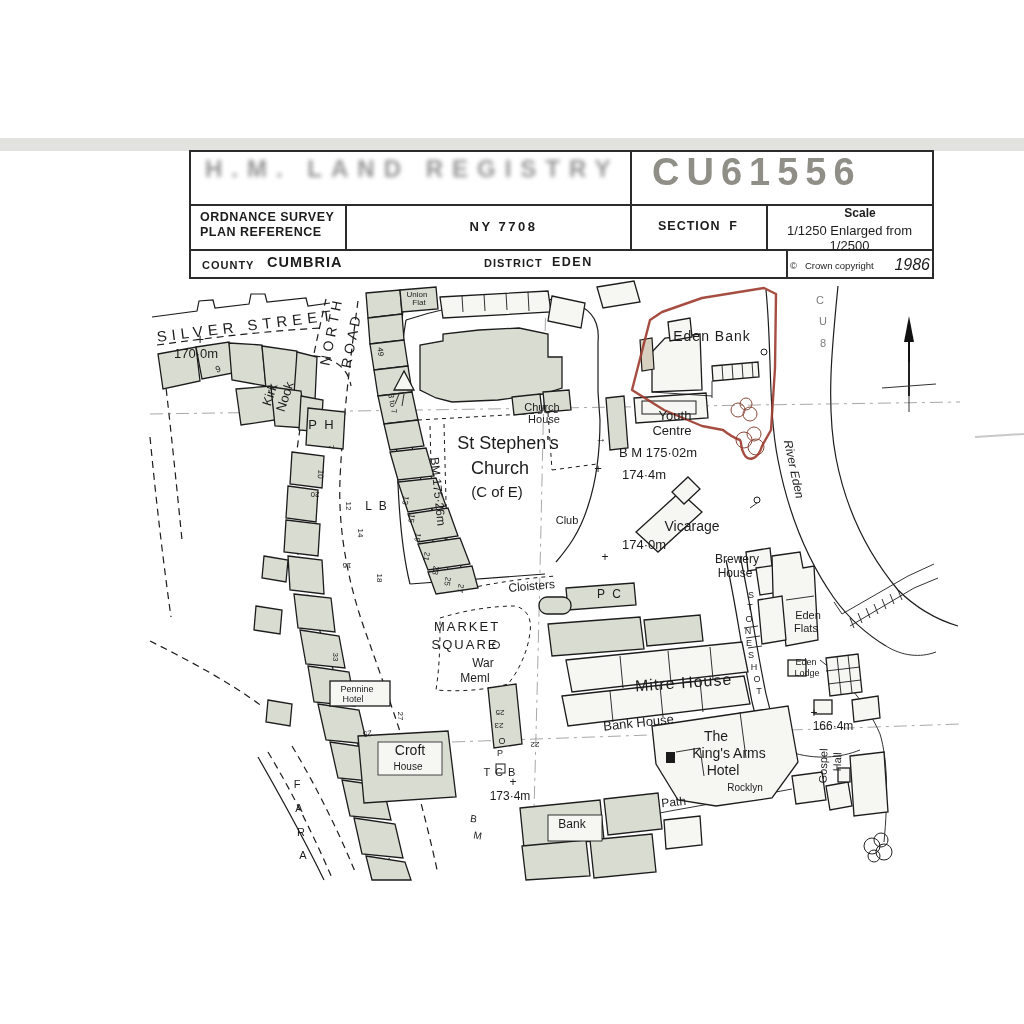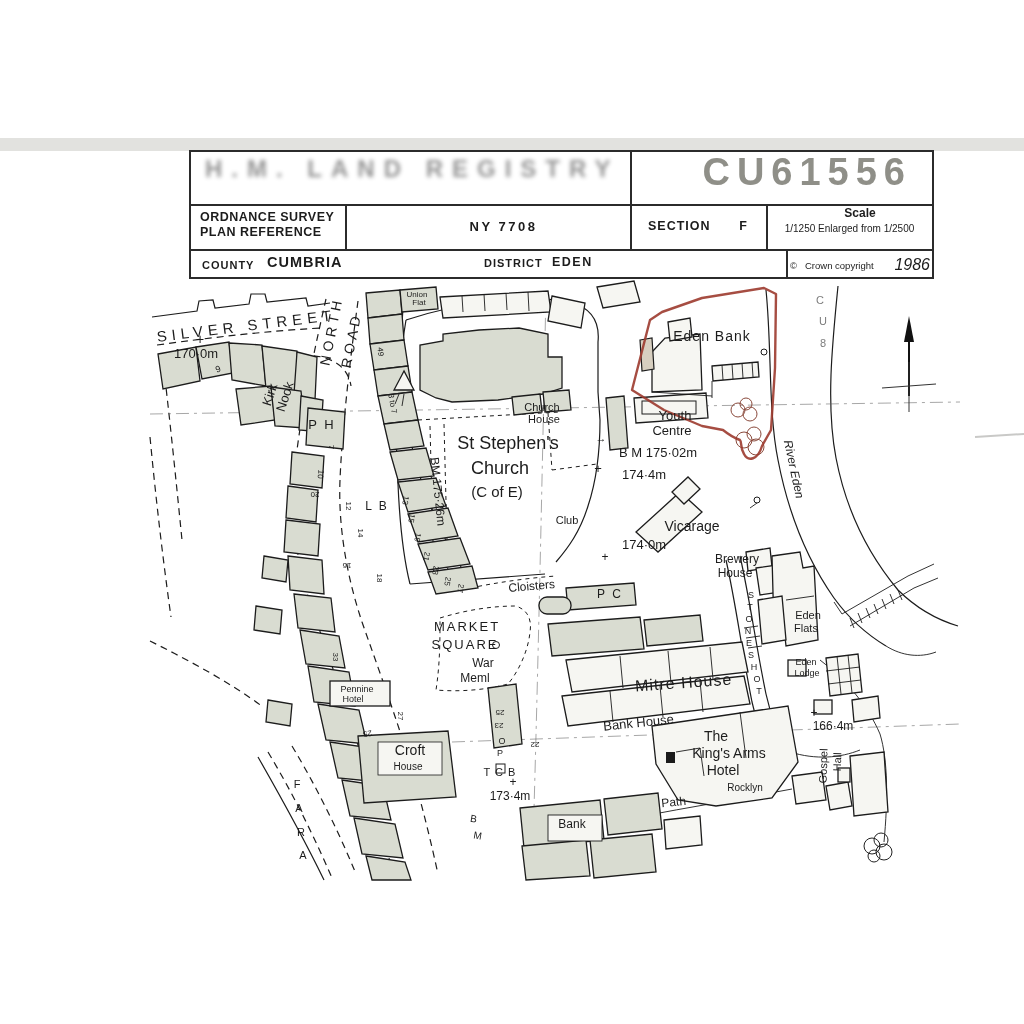--- a/index.html
+++ b/index.html
@@ -4,31 +4,31 @@
 <style>
   html,body{margin:0;padding:0;background:#fff;}
   .page{position:relative;width:1024px;height:1024px;background:#ffffff;overflow:hidden;
         font-family:"Liberation Sans",sans-serif;color:#1c1c1c;}
   .scanband{position:absolute;left:0;top:138px;width:1024px;height:13px;background:#e2e2df;}
   .hline,.vline{position:absolute;background:#2b2b2b;}
   .hline{height:2px;}
   .vline{width:2px;}
   .hm-title{position:absolute;left:205px;top:155px;width:340px;font-size:24px;font-weight:bold;
             letter-spacing:9px;color:#2a2a2a;filter:blur(2.2px);opacity:.5;white-space:nowrap;}
-  .cu-number{position:absolute;left:652px;top:151px;width:260px;text-align:right;font-size:38px;
+  .cu-number{position:absolute;left:652px;top:151px;width:260px;text-align:left;font-size:38px;
              font-weight:600;letter-spacing:7px;color:#8f8f88;filter:blur(.6px);}
   .cell-label{position:absolute;font-weight:bold;}
   .planref{left:200px;top:210px;font-size:12.5px;line-height:15px;letter-spacing:.5px;}
   .ny{left:345px;top:219px;width:317px;text-align:center;font-size:13px;letter-spacing:2.5px;}
   .section-row{position:absolute;left:630px;top:219px;width:136px;display:flex;
-               justify-content:space-between;padding:0 18px;box-sizing:border-box;
+               justify-content:space-between;padding:0 28px;box-sizing:border-box;
                font-size:12.5px;font-weight:bold;letter-spacing:1px;}
   .scale-cell{position:absolute;left:766px;top:206px;width:167px;text-align:center;}
   .scale-cell .t1{font-size:12px;font-weight:bold;padding-left:21px;}
-  .scale-cell .t2{font-size:10px;margin-top:3px;}
+  .scale-cell .t2{font-size:13px;margin-top:3px;}
   .county{left:202px;top:259px;font-size:11px;letter-spacing:1px;}
   .cumbria{left:267px;top:254px;font-size:14.5px;letter-spacing:1px;}
   .district{left:472px;top:257px;font-size:11px;letter-spacing:1px;margin-left:12px;}
   .eden{left:552px;top:255px;font-size:12.5px;letter-spacing:1.5px;}
   .copyright{position:absolute;left:790px;top:256px;width:140px;display:flex;
              align-items:center;gap:8px;font-size:9.5px;}
   .copyright .yr{font-size:16px;margin-left:auto;font-style:italic;}
   svg{position:absolute;left:0;top:0;}
   svg text{font-family:"Liberation Sans",sans-serif;fill:#1c1c1c;}
   .bldg{fill:#d9dcd1;stroke:#1c1c1c;stroke-width:1.3;}

